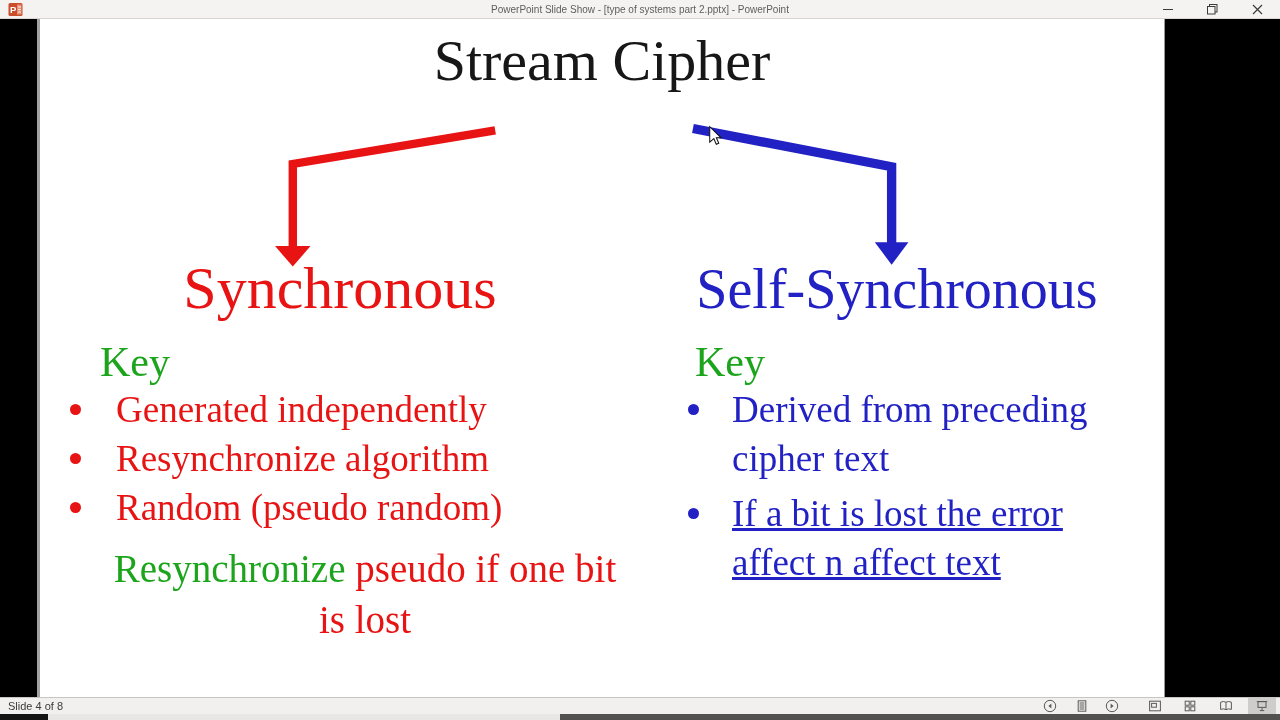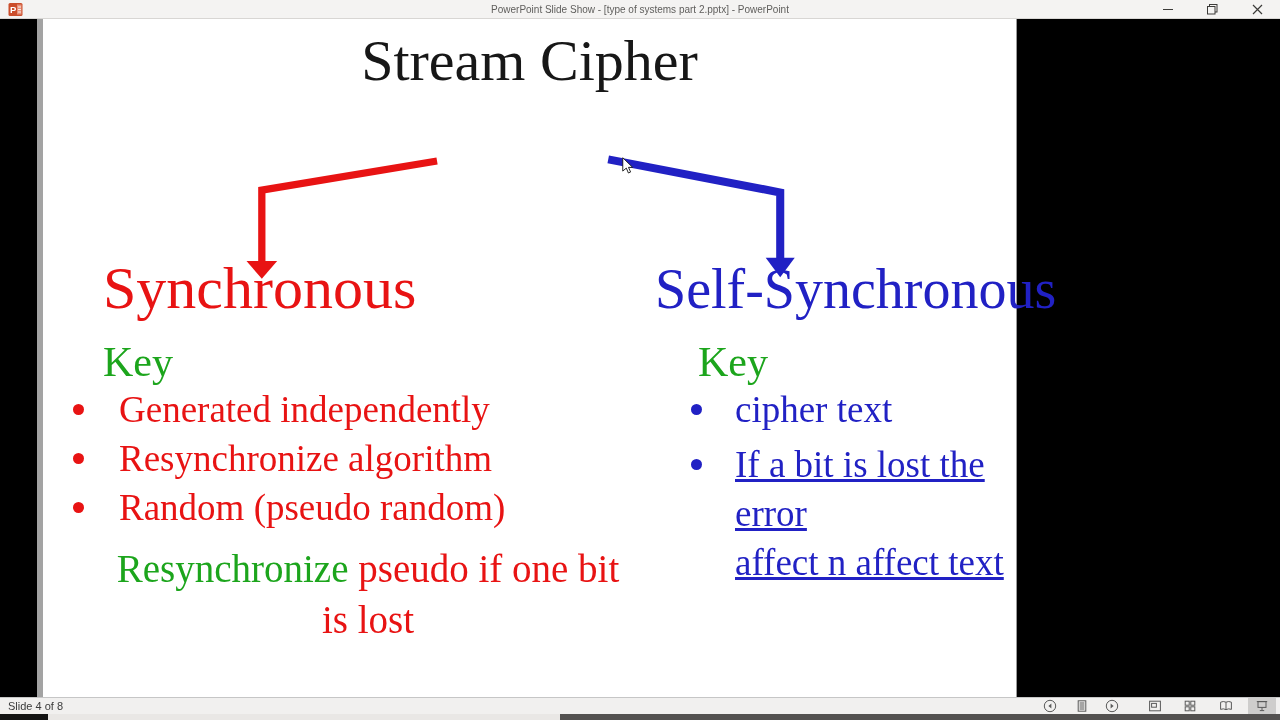--- a/index.html
+++ b/index.html
@@ -14,28 +14,28 @@
                 text-align:center; font-size:10px; color:#5f5e5c; }
   .win-controls { position:absolute; right:0; top:0; height:19px; display:flex; }
   .win-btn { width:45px; height:19px; display:flex; align-items:center; justify-content:center; }
   .glyph-min { width:10px; height:1px; background:#3c3b39; }
 
   
   .stage { position:relative; height:678px; background:#000; }
   .black-bar { position:absolute; top:0; bottom:0; background:#000; }
   .black-bar.left  { left:0; width:37px; }
   .black-bar.right { right:0; width:38px; }
-  .slide { position:absolute; left:37px; top:0; width:980px; height:678px; background:#fff;
-           border-left:6px solid #a3a3a3; border-right:1px solid #9a9a9a;
+  .slide { position:absolute; left:37px; top:0; width:1128px; height:678px; background:#fff;
+           border-left:3px solid #a3a3a3; border-right:1px solid #9a9a9a;
            font-family:"Liberation Serif","DejaVu Serif",serif; }
   .overlay { position:absolute; inset:0; width:100%; height:100%; pointer-events:none; }
 
   .slide-title { position:absolute; top:10px; left:0; width:100%; text-align:center;
                  font-size:58px; line-height:1.1; color:var(--text-black,#171717); }
-  .heading { position:absolute; line-height:1.1; }
+  .heading { position:absolute; text-align:center; line-height:1.1; }
   .red-text   { color:var(--red,#e81313); }
   .blue-text  { color:var(--blue,#2121c4); }
   .green-text { color:var(--green,#1ca51c); }
   .syn-heading     { top:236px; left:60px;  width:480px; font-size:60px; }
   .selfsyn-heading { top:240px; left:612px; width:490px; font-size:56px; }
   .key-label { position:absolute; top:320px; width:480px; text-align:left; font-size:42px; line-height:1.1; }
   .key-left  { left:60px; }
   .key-right { left:655px; }
 
   .bullet-list { position:absolute; top:366px; list-style:none; font-size:37px; line-height:49px; }
@@ -150,20 +150,21 @@
       </ul>
 
       <div class="note">
         <div><span class="green-text">Resynchronize</span><span> pseudo if one bit</span></div>
         <div>is lost</div>
       </div>
 
       <ul class="bullet-list right">
         <li>
           <span class="dot"></span>
+          <div>Derived from preceding</div>
           <div>cipher text</div>
         </li>
         <li>
           <span class="dot"></span>
           <div>If a bit is lost the error</div>
           <div>affect n affect text</div>
         </li>
       </ul>
 
     </div>

